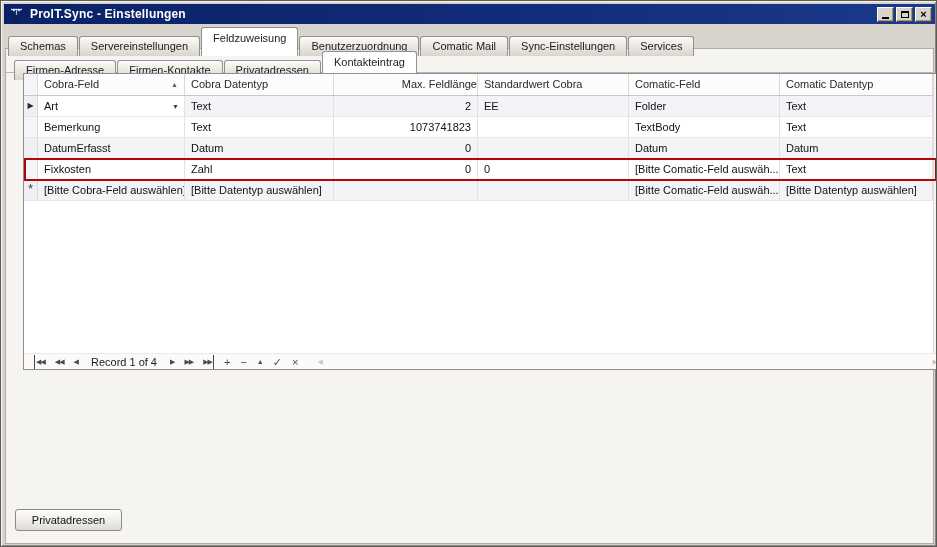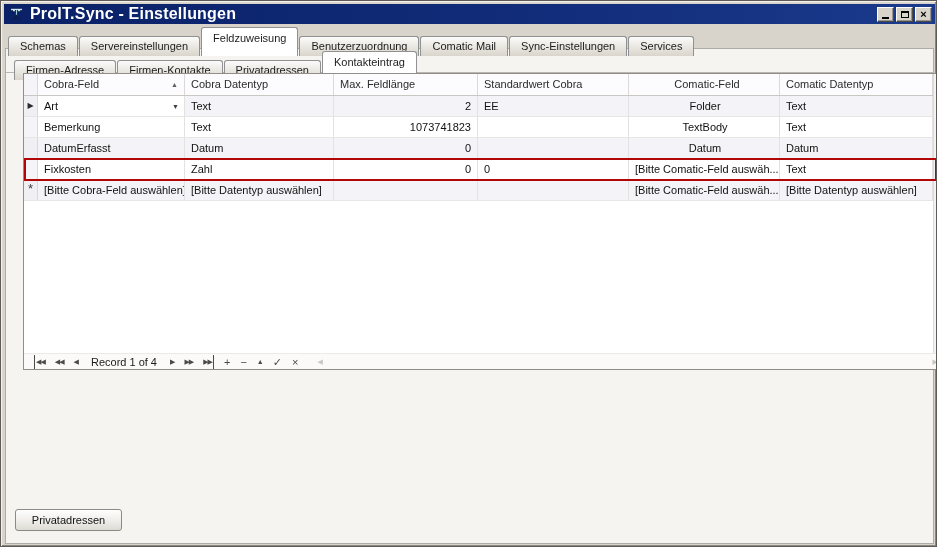--- a/index.html
+++ b/index.html
@@ -14,21 +14,21 @@
     overflow: hidden;
   }
 
   
   .titlebar {
     position: absolute; left: 3px; top: 3px; width: 931px; height: 20px;
     background: linear-gradient(90deg, #0a2167 0%, #122d7b 60%, #1b3a8c 100%);
     display: flex; align-items: center; padding: 0 4px;
   }
   .app-icon { width: 17px; height: 15px; margin-right: 5px; flex: 0 0 auto; }
-  .title-text { color: #ffffff; font-weight: bold; font-size: 16px; letter-spacing: 0.2px; }
+  .title-text { color: #ffffff; font-weight: bold; font-size: 12px; letter-spacing: 0.2px; }
   .win-buttons { position: absolute; right: 3px; top: 3px; display: flex; gap: 2px; }
   .winbtn {
     width: 17px; height: 15px; background: #d8d4cc;
     border: 1px solid; border-color: #ffffff #4e4b46 #4e4b46 #ffffff;
     box-shadow: inset -1px -1px 0 #96938d;
     display: flex; align-items: center; justify-content: center;
     font-size: 10px; line-height: 1; cursor: pointer; padding: 0;
   }
   .glyph-min { display: block; width: 7px; height: 2px; background: #000; margin-top: 7px; }
   .glyph-max { display: block; width: 8px; height: 7px; border: 1px solid #000; border-top-width: 2px; }
@@ -84,23 +84,23 @@
     position: relative; cursor: text; background: #ffffff;
   }
   .cell.num { text-align: right; padding-right: 6px; }
   .ind {
     width: 14px; flex: 0 0 14px; background: #f5f4f8; border-right: 1px solid #dbd9d6;
     font-size: 8px; color: #2b2b2b; text-align: center; padding-top: 5px; cursor: default;
   }
   .ind .new-glyph { font-size: 13px; line-height: 8px; color: #3c3c3c; }
   .c0 { width: 147px; flex: 0 0 147px; }
   .c1 { width: 149px; flex: 0 0 149px; }
-  .c2 { width: 144px; flex: 0 0 144px; }
+  .c2 { width: 144px; flex: 0 0 144px; text-align: right; }
   .c3 { width: 151px; flex: 0 0 151px; }
-  .c4 { width: 151px; flex: 0 0 151px; text-align: center; }
+  .c4 { width: 151px; flex: 0 0 151px; }
   .c5 { width: 153px; flex: 0 0 153px; }
   .cell .dropdown-arrow { position: absolute; right: 5px; top: 7px; font-size: 7px; color: #3f3f3f; cursor: pointer; }
   .cell.editor { background: #ffffff !important; }
 
   .highlight-box {
     position: absolute; left: 0; top: 84px; width: 913px; height: 23px;
     border: 2px solid #b10707; pointer-events: none; z-index: 5;
   }
 
   

